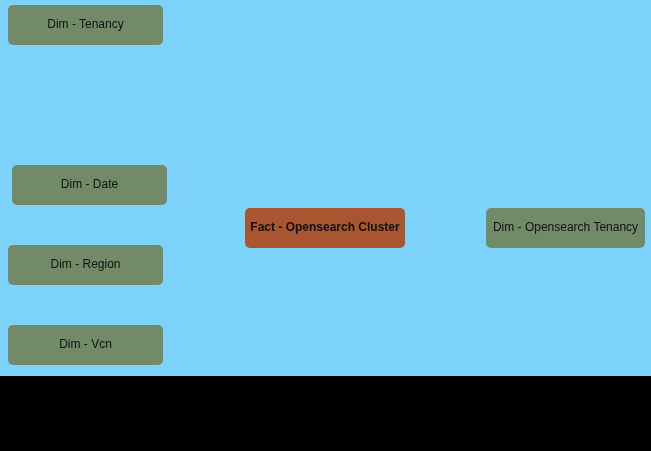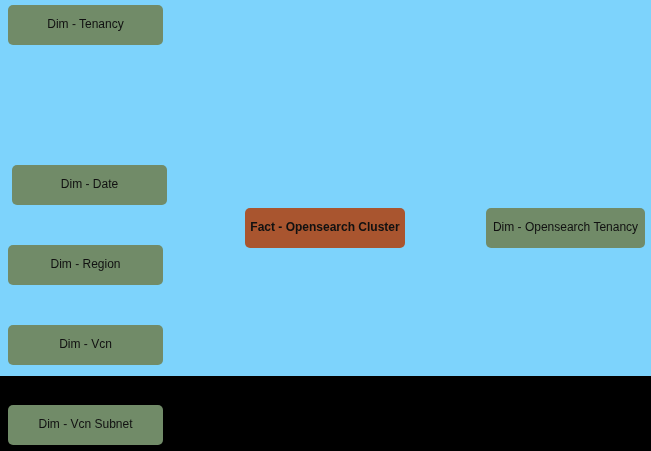--- a/index.html
+++ b/index.html
@@ -62,23 +62,20 @@
   </div>
 
   <div class="node node-dim" style="left:8px; top:325px; width:155px; height:40px;">
     <span class="node-label">Dim - Vcn</span>
   </div>
 
   <div class="node node-dim" style="left:8px; top:245px; width:155px; height:40px;">
     <span class="node-label">Dim - Region</span>
   </div>
 
-  <div class="node node-dim" style="left:8px; top:405px; width:155px; height:40px;">
-    <span class="node-label">Dim - Vcn Subnet</span>
-  </div>
 
   <div class="node node-fact" style="left:245px; top:208px; width:160px; height:40px;">
     <span class="node-label">Fact - Opensearch Cluster</span>
   </div>
 
   <div class="node node-dim" style="left:486px; top:208px; width:159px; height:40px;">
     <span class="node-label">Dim - Opensearch Tenancy</span>
   </div>
 
 </div>

